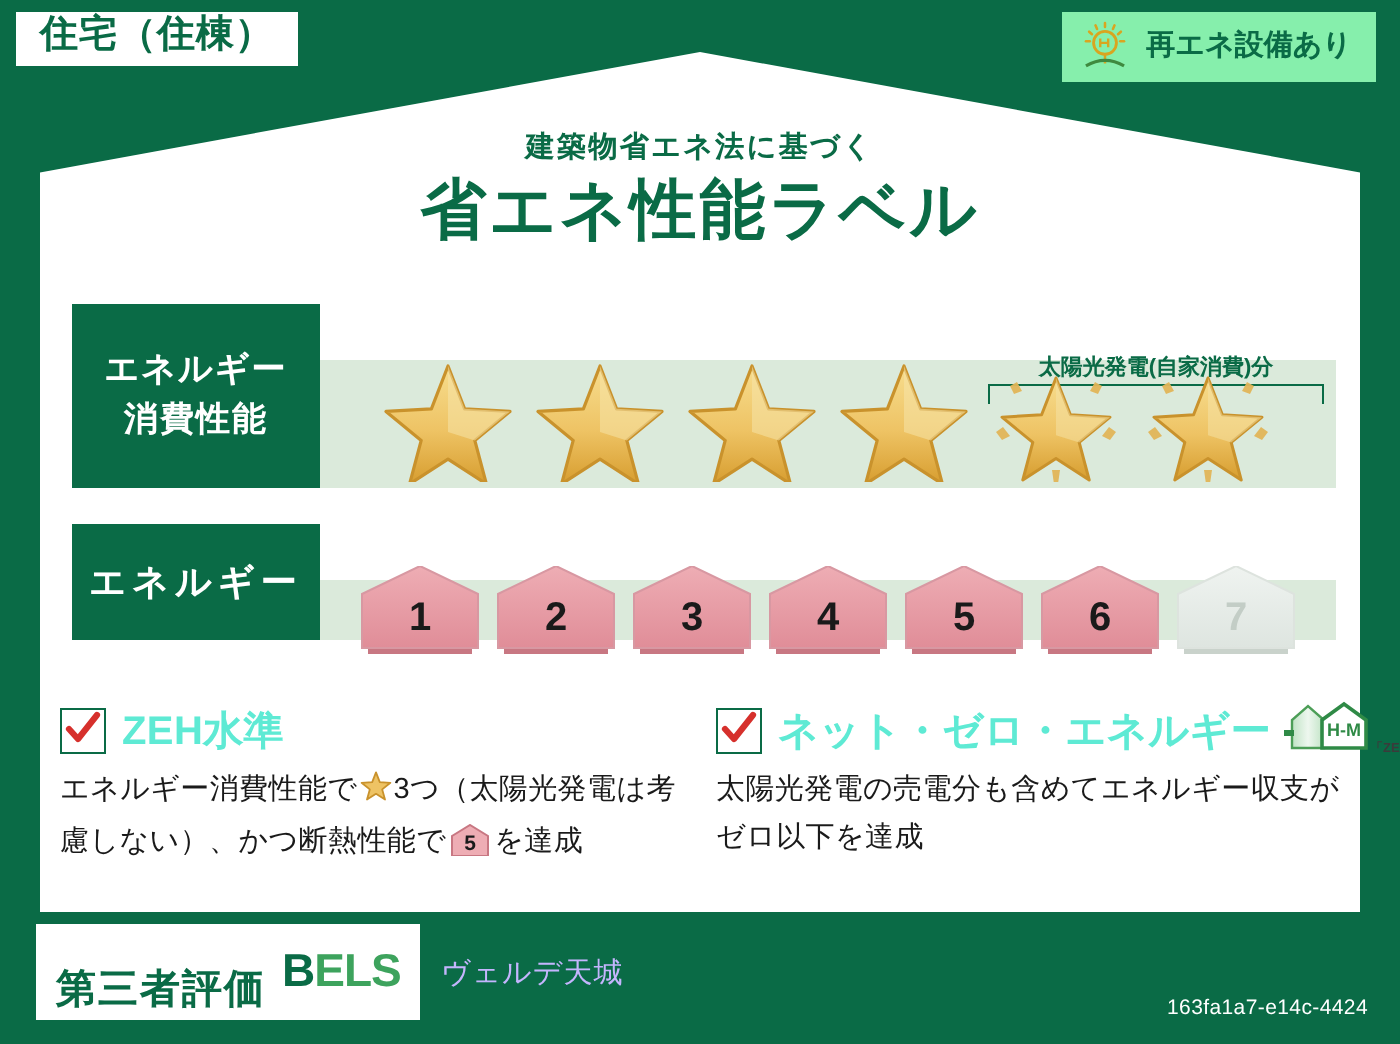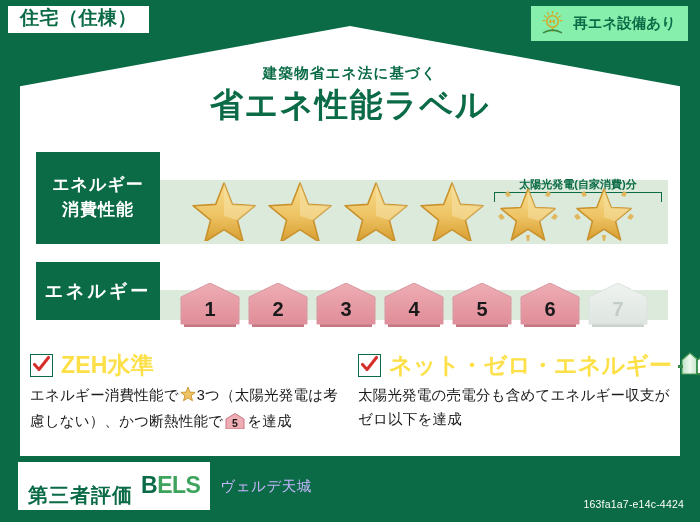--- a/index.html
+++ b/index.html
@@ -202,22 +202,22 @@
   }
   .checkbox {
     width: 21px; height: 21px;
     border: 1.5px solid #0a6b46;
     background: #ffffff;
     position: relative;
     flex: 0 0 auto;
   }
   .checkbox svg { position: absolute; left: 1px; top: 0px; }
   .crit-title {
-    color: #fde047;
-    font-size: 23px;
+    color: #5eead4;
+    font-size: 20px;
     font-weight: bold;
     letter-spacing: 0.2px;
     white-space: nowrap;
     text-align: center;
   }
   .zehm-logo { display: inline-flex; align-items: flex-end; margin-left: -2px; }
   .crit-body {
     margin-top: 6px;
     font-size: 14.5px;
     color: #1a1a1a;

